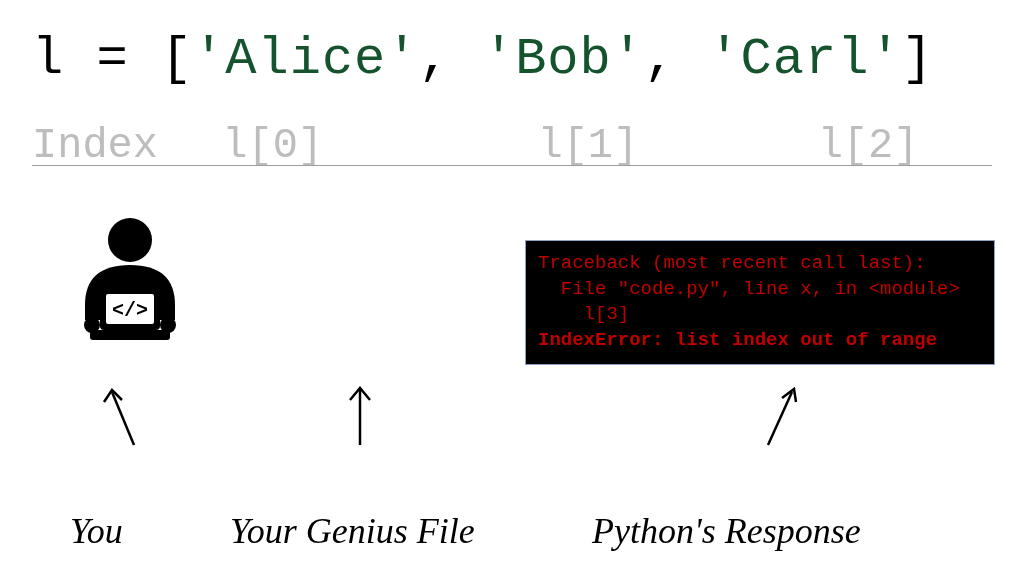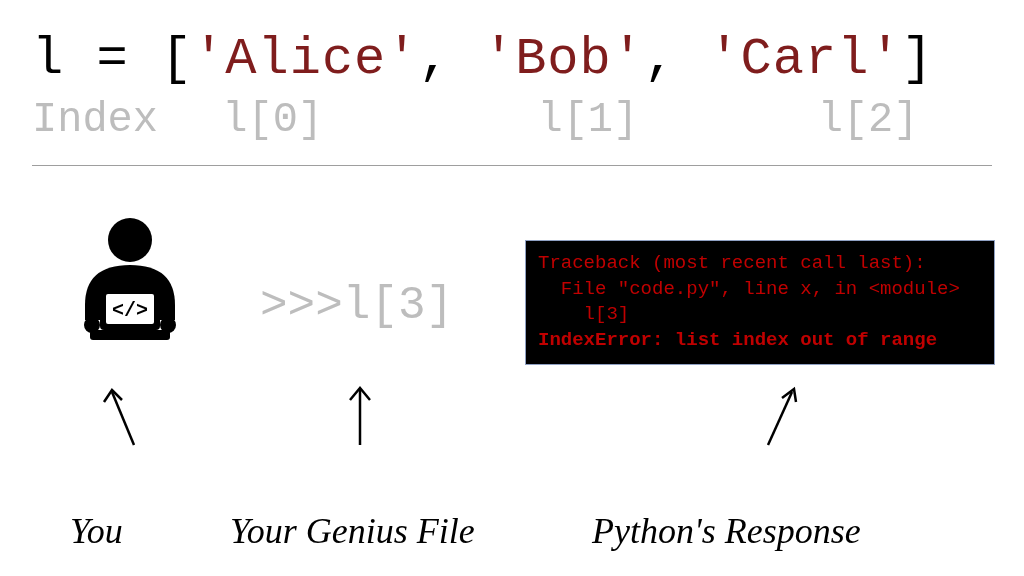--- a/index.html
+++ b/index.html
@@ -13,24 +13,24 @@
   }
   .code-line {
     position: absolute;
     top: 30px;
     left: 32px;
     font-family: 'Courier New', monospace;
     font-size: 52px;
     letter-spacing: 1px;
   }
   .code-line .black { color: #000; }
-  .code-line .blue { color: #7f1d1d; }
+  .code-line .blue { color: #14532d; }
   .index-line {
     position: absolute;
-    top: 96px;
+    top: 122px;
     left: 32px;
     font-family: 'Courier New', monospace;
     font-size: 42px;
     color: #bdbdbd;
     width: 960px;
   }
   .index-line span { display: inline-block; }
   .hr {
     position: absolute;
     top: 165px;
@@ -130,21 +130,20 @@
 
       <text x="70" y="106" font-family="Courier New, monospace" font-size="20" font-weight="bold" fill="#000" text-anchor="middle">&lt;/&gt;</text>
 
       <rect x="30" y="120" width="80" height="10" rx="3" fill="#000"></rect>
 
       <circle cx="32" cy="115" r="8" fill="#000"></circle>
       <circle cx="108" cy="115" r="8" fill="#000"></circle>
     </svg>
   </div>
 
-  <div class="genius-code">&gt;&gt;&gt;l[3]</div>
 
   <div class="traceback-box"><span>Traceback (most recent call last):</span>
 <span>  File "code.py", line x, in &lt;module&gt;</span>
 <span>    l[3]</span>
 <span class="err-bold">IndexError: list index out of range</span></div>
 </div>
 
 <div class="arrows-row">
 
   <svg class="arrow" style="left:92px;top:0" viewBox="0 0 60 70">

